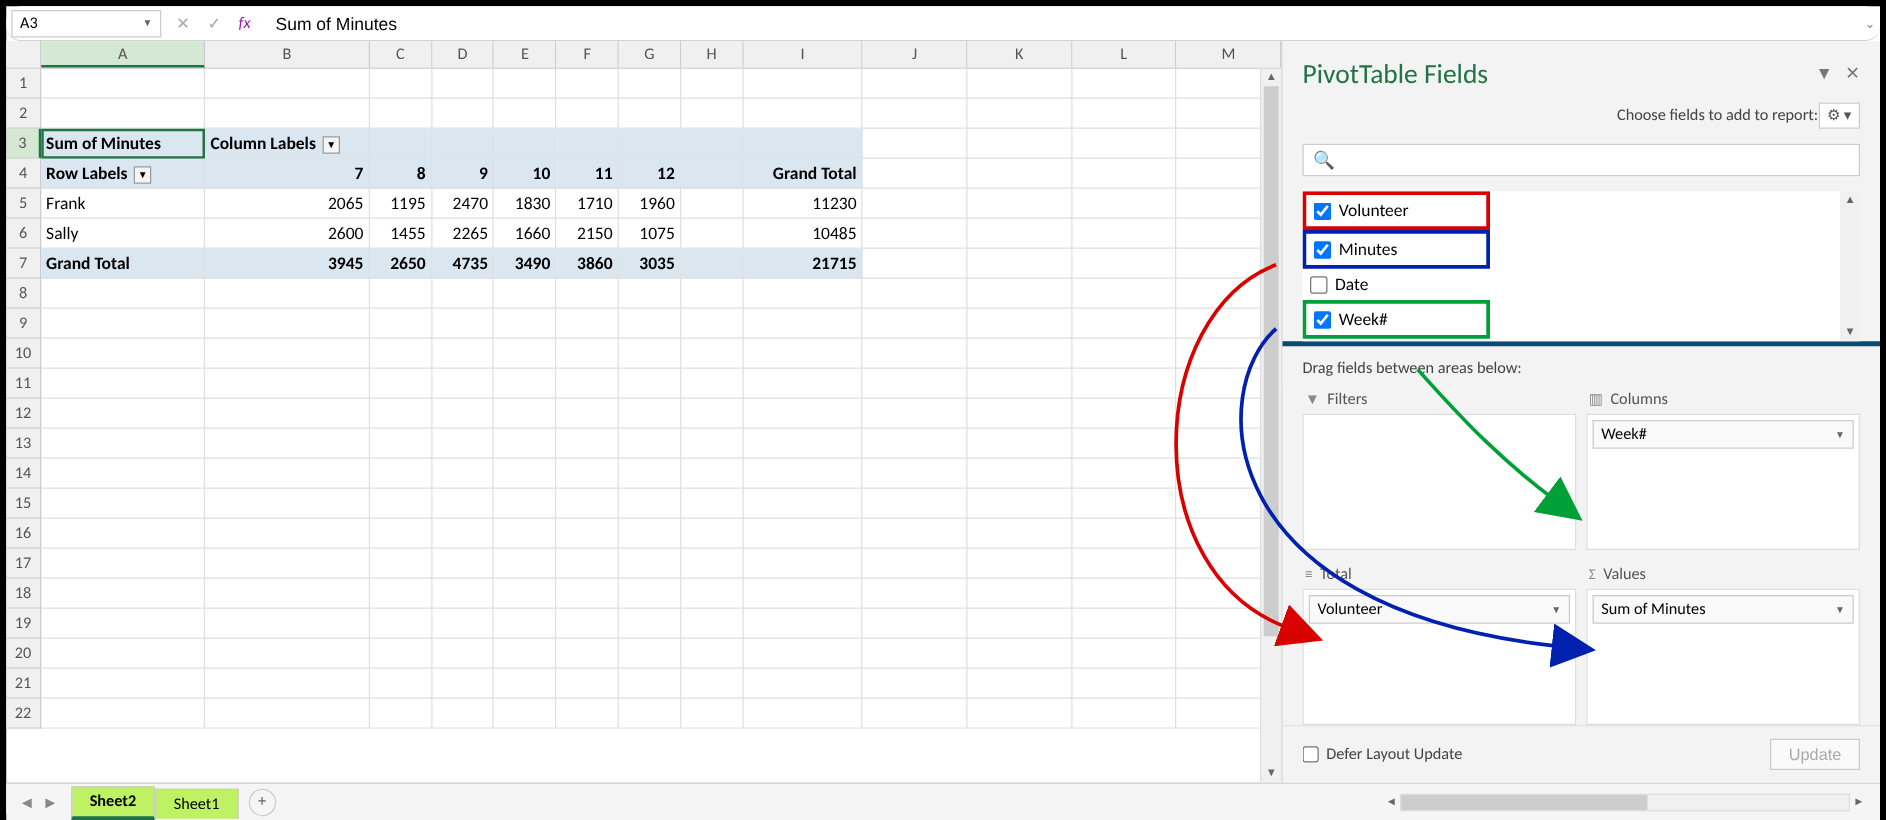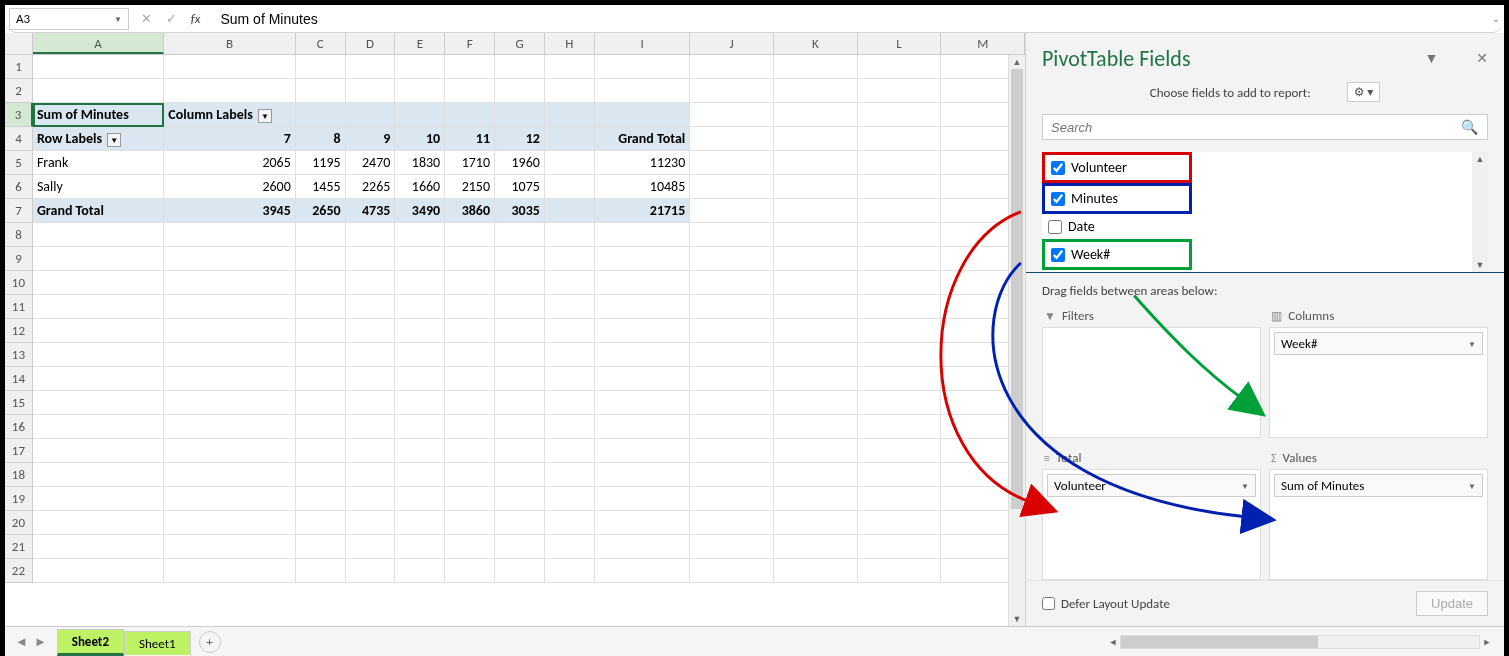--- a/index.html
+++ b/index.html
@@ -4,21 +4,21 @@
 <style>
 * { box-sizing: border-box; margin: 0; padding: 0; }
 body { font-family: Calibri, Arial, sans-serif; font-size: 14px; background: #fff; overflow: hidden; }
 .frame { border: 5px solid #000; width: 1509px; height: 656px; position: relative; background: #fff; }
 
 
 .formula-bar { height: 28px; border-bottom: 1px solid #d4d4d4; display: flex; align-items: center; background: #fff; border-radius: 12px; }
 .name-box { width: 120px; height: 22px; border: 1px solid #ccc; margin-left: 4px; display: flex; align-items: center; padding: 0 6px; font-size: 13px; justify-content: space-between; }
 .name-box .dd { font-size: 8px; color: #666; }
 .fb-btns { display: flex; align-items: center; gap: 14px; margin: 0 12px; color: #aaa; font-size: 13px; }
-.fx { font-style: italic; color: #404040; font-size: 13px; }
+.fx { font-style: italic; color: #a21caf; font-size: 13px; }
 .formula-input { flex: 1; height: 22px; padding: 0 8px; font-size: 14px; border: none; outline: none; }
 .fb-expand { width: 16px; color: #888; font-size: 10px; text-align: center; }
 
 
 .main { display: flex; height: 593px; }
 .grid-wrap { width: 1020px; position: relative; display: flex; flex-direction: column; }
 .panel-wrap { flex: 1; background: #f3f3f3; border-left: 1px solid #d4d4d4; display: flex; flex-direction: column; }
 
 
 .col-headers { display: flex; height: 22px; background: #f0f0f0; border-bottom: 1px solid #ccc; }
@@ -52,41 +52,41 @@
 .tab-nav { padding: 0 10px; color: #888; display: flex; gap: 6px; }
 .sheet-tab { padding: 4px 14px; border: 1px solid #ccc; border-bottom: none; background: #bef264; margin-top: 2px; }
 .sheet-tab.active { border-bottom: 3px solid #217346; font-weight: bold; }
 .add-sheet { width: 22px; height: 22px; border: 1px solid #ccc; border-radius: 50%; text-align: center; line-height: 20px; margin-left: 8px; color: #666; }
 .hscroll { flex: 1; margin: 0 10px; display: flex; align-items: center; }
 .hscroll .track { flex: 1; height: 14px; background: #f0f0f0; border: 1px solid #ddd; position: relative; }
 .hscroll .thumb { position: absolute; left: 0; top: 0; bottom: 0; width: 55%; background: #cdcdcd; }
 .hscroll .arr { width: 14px; text-align: center; font-size: 9px; color: #666; }
 
 
-.panel-hdr { display: flex; align-items: center; padding: 12px 16px 6px; gap: 28px; }
+.panel-hdr { display: flex; align-items: center; padding: 12px 16px 6px; }
 .panel-hdr h2 { font-size: 22px; font-weight: normal; color: #217346; flex: 1; }
 .panel-hdr .pico { color: #777; margin-left: 10px; font-size: 14px; cursor: pointer; }
-.panel-sub { padding: 4px 16px; font-size: 13px; color: #444; display: flex; justify-content: center; align-items: center; gap: 36px; }
+.panel-sub { padding: 4px 16px; font-size: 13px; color: #444; display: flex; justify-content: flex-end; align-items: center; }
 .gear { border: 1px solid #ccc; padding: 2px 6px; font-size: 12px; color: #555; background: #fff; }
 .search-box { margin: 8px 16px; height: 26px; border: 1px solid #ccc; display: flex; align-items: center; padding: 0 8px; background: #fff; }
 .search-box input { flex: 1; border: none; outline: none; font-size: 13px; font-style: italic; color: #888; }
 .search-box .mag { color: #0078d4; font-size: 14px; }
 
 .field-list { margin: 4px 16px 0; background: #fff; border: none; position: relative; height: 120px; overflow: hidden; }
 .field-item { display: flex; align-items: center; padding: 4px 6px; font-size: 14px; gap: 6px; }
 .field-item input { width: 14px; height: 14px; }
 .field-item.boxed-red { border: 3px solid #d90000; width: 150px; }
 .field-item.boxed-blue { border: 3px solid #0020b0; width: 150px; }
 .field-item.boxed-green { border: 3px solid #00a038; width: 150px; }
 .field-more { padding: 4px 6px; color: #0066cc; font-size: 13px; }
 .flist-scroll { position: absolute; right: 0; top: 0; bottom: 0; width: 16px; background: #f0f0f0; }
 .flist-scroll .arr { height: 14px; text-align: center; font-size: 9px; color: #666; line-height: 14px; }
 .flist-scroll .arr.bot { position: absolute; bottom: 0; left: 0; right: 0; }
 
-.areas-label { padding: 10px 16px 6px; font-size: 13px; color: #444; background: #f3f3f3; border-top: 1px solid #0c4a6e;}
+.areas-label { padding: 10px 16px 6px; font-size: 13px; color: #444; background: #f3f3f3; border-top: 4px solid #0c4a6e;}
 .areas { display: grid; grid-template-columns: 1fr 1fr; grid-template-rows: 1fr 1fr; gap: 8px; padding: 0 16px; flex: 1; }
 .area { display: flex; flex-direction: column; }
 .area-hdr { font-size: 13px; color: #555; padding: 4px 2px; display: flex; align-items: center; gap: 6px; }
 .area-hdr .ic { font-size: 12px; color: #888; }
 .area-body { flex: 1; background: #fff; border: 1px solid #ddd; padding: 4px; min-height: 60px; }
 .area-field { border: 1px solid #ccc; background: #f9f9f9; padding: 3px 6px; font-size: 13px; display: flex; justify-content: space-between; align-items: center; }
 .area-field .dd { font-size: 8px; color: #666; }
 
 .panel-foot { padding: 10px 16px; display: flex; align-items: center; justify-content: space-between; border-top: 1px solid #e2e2e2; }
 .panel-foot label { font-size: 13px; color: #444; display: flex; align-items: center; gap: 6px; }
@@ -508,21 +508,20 @@
       <div class="panel-hdr">
         <h2>PivotTable Fields</h2>
         <span class="pico">▼</span>
         <span class="pico">✕</span>
       </div>
       <div class="panel-sub">
         <span>Choose fields to add to report:</span>
         <span class="gear">⚙ ▾</span>
       </div>
       <div class="search-box">
-        <input placeholder="Search" style="">
         <span class="mag">🔍</span>
       </div>
 
       <div class="field-list">
         <div class="field-item boxed-red">
           <input type="checkbox" checked="" style="">
           <span>Volunteer</span>
         </div>
         <div class="field-item boxed-blue">
           <input type="checkbox" checked="" style="">

